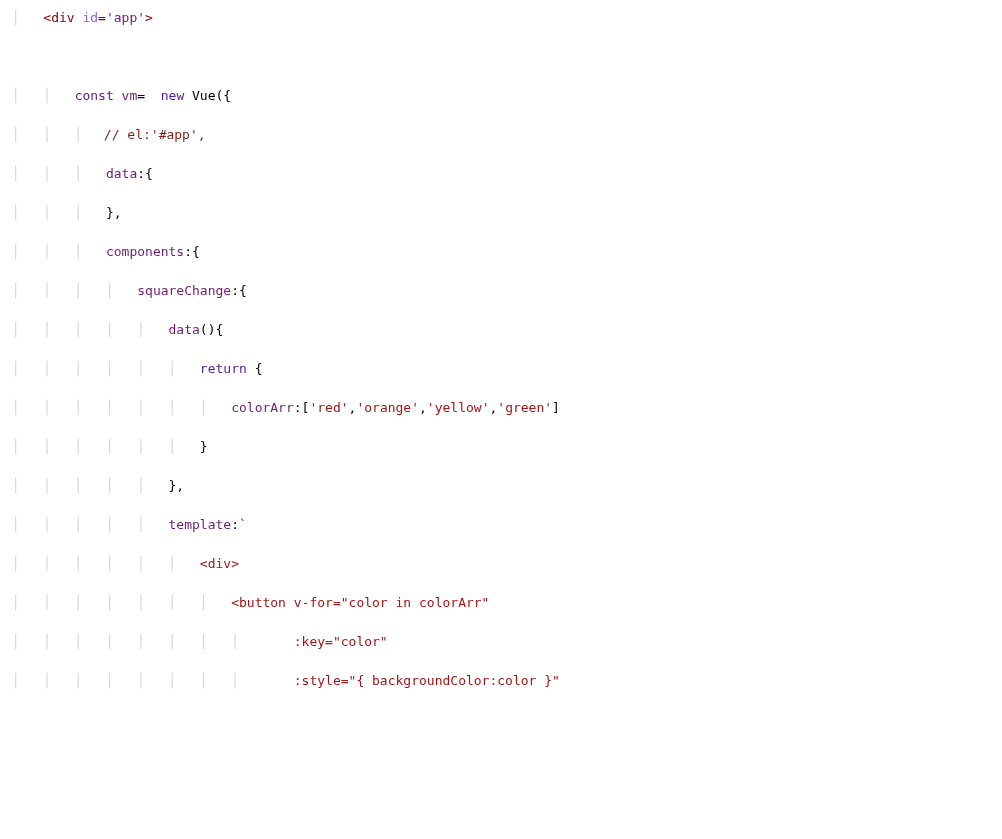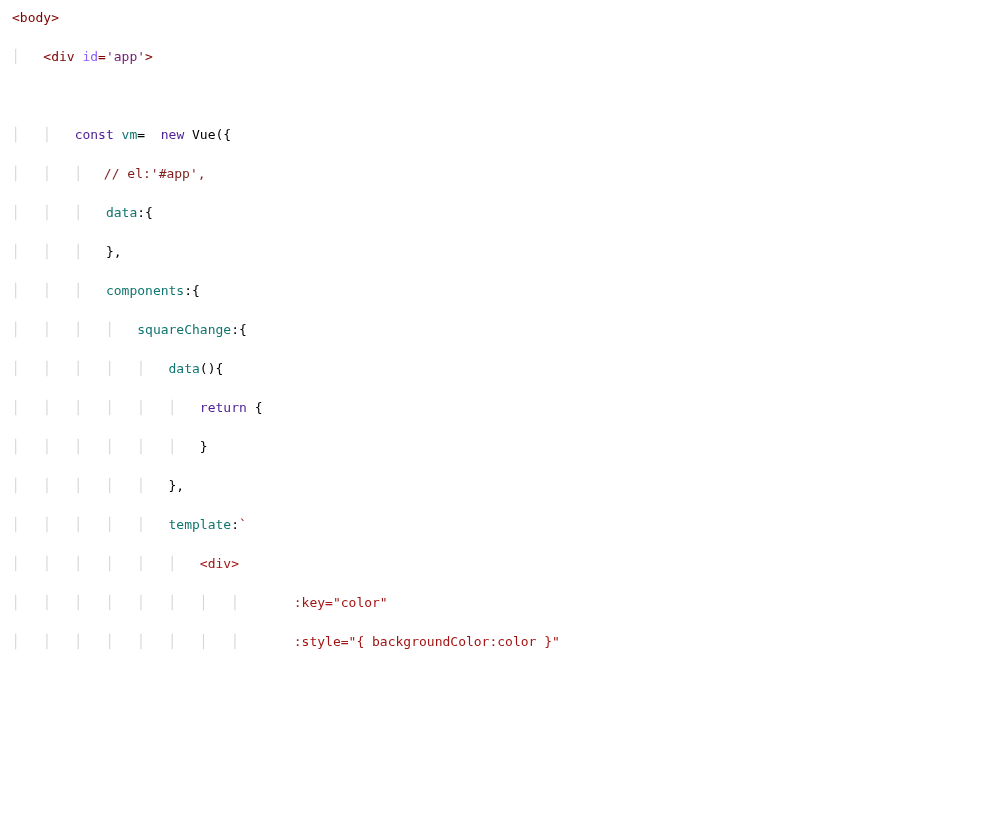--- a/index.html
+++ b/index.html
@@ -2,43 +2,45 @@
 <html><head>
 <meta charset="utf-8">
 <style>
   body{margin:0;padding:8px 12px;font-family:Consolas,"Courier New",monospace;font-size:13px;line-height:19.5px;background:#fff;color:#000}
   pre{margin:0;white-space:pre}
   .line{display:block;min-height:19.5px}
   .tag{color:#800000}
   .attr{color:#8b5cf6}
   .str{color:#701a75}
   .kw{color:#4c1d95}
-  .ident{color:#0f766e}
+  .ident{color:#701a75}
   .comment{color:#7f1d1d}
   .tpl{color:#a31515}
   .guide{color:#d4d4d4}
 </style>
 </head>
 <body>
 
-<pre><span class="line"><span class="tag">&lt;body&gt;</span></span>
+<pre>
 <span class="line"><span class="guide">│   </span><span class="tag">&lt;div </span><span class="attr">id</span><span class="tag">=</span><span class="str">'app'</span><span class="tag">&gt;</span></span>
 <span class="line"></span>
 <span class="line"><span class="guide">│   │   </span><span class="kw">const</span><span class="ident"> vm</span><span>=</span><span>  </span><span class="kw">new</span><span> Vue</span><span>({</span></span>
 <span class="line"><span class="guide">│   │   │   </span><span class="comment" style="margin-left:-96px">            // el:'#app',</span></span>
 <span class="line"><span class="guide">│   │   │   </span><span class="ident">data</span><span>:</span><span>{</span></span>
 <span class="line"><span class="guide">│   │   │   </span><span>},</span></span>
 <span class="line"><span class="guide">│   │   │   </span><span class="ident">components</span><span>:</span><span>{</span></span>
 <span class="line"><span class="guide">│   │   │   │   </span><span class="ident">squareChange</span><span>:</span><span>{</span></span>
 <span class="line"><span class="guide">│   │   │   │   │   </span><span class="ident">data</span><span>()</span><span>{</span></span>
 <span class="line"><span class="guide">│   │   │   │   │   │   </span><span class="kw">return</span><span> {</span></span>
+<span class="line"><span class="guide">│   │   │   │   │   │   │   </span><span class="ident">colorArr</span><span>:</span><span>[</span><span class="tpl">'red'</span><span>,</span><span class="tpl">'orange'</span><span>,</span><span class="tpl">'yellow'</span><span>,</span><span class="tpl">'green'</span><span>]</span></span>
 <span class="line"><span class="guide">│   │   │   │   │   │   </span><span>}</span></span>
 <span class="line"><span class="guide">│   │   │   │   │   </span><span>},</span></span>
 <span class="line"><span class="guide">│   │   │   │   │   </span><span class="ident">template</span><span>:</span><span class="tpl">`</span></span>
 <span class="line"><span class="guide">│   │   │   │   │   │   </span><span class="tpl">&lt;div&gt;</span></span>
+<span class="line"><span class="guide">│   │   │   │   │   │   │   </span><span class="tpl">&lt;button v-for="color in colorArr"</span></span>
 <span class="line"><span class="guide">│   │   │   │   │   │   │   │       </span><span class="tpl">:key="color"</span></span>
 <span class="line"><span class="guide">│   │   │   │   │   │   │   │       </span><span class="tpl">:style="{ backgroundColor:color }"</span></span>
 
 
 
 
 
 
 
 

